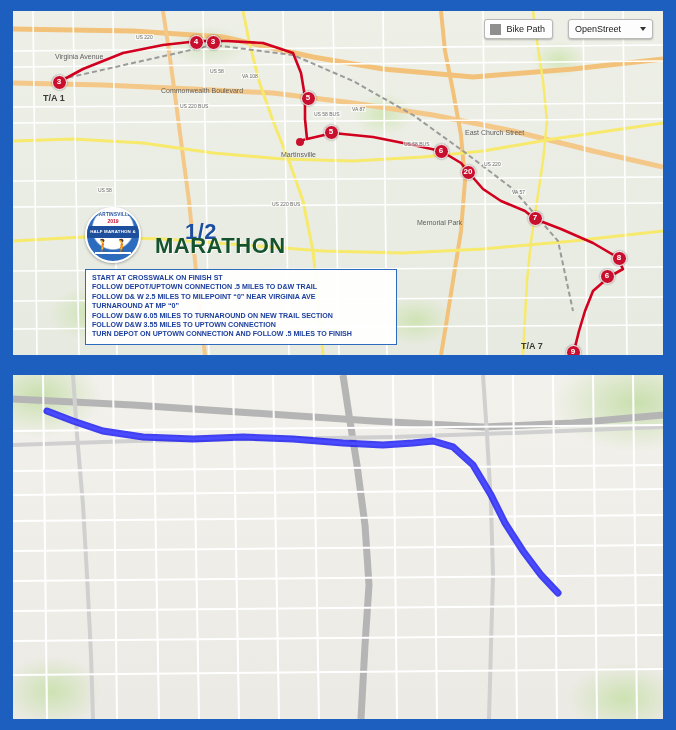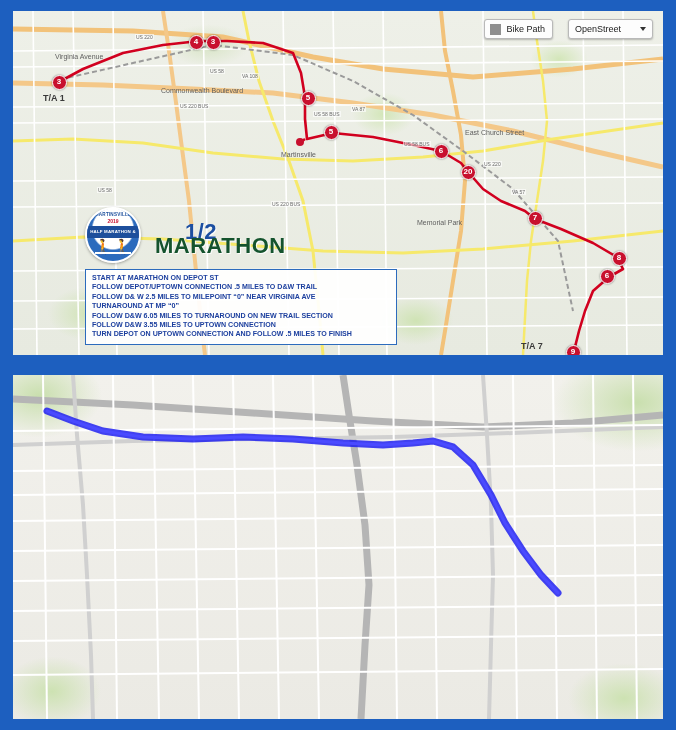--- a/index.html
+++ b/index.html
@@ -322,21 +322,21 @@
       <div class="band">HALF MARATHON &amp; 5K</div>
       <div class="runners">🚶🚶</div>
       <div class="base"></div>
     </div>
 
     <div class="race-title" id="title-half-1">1/2</div>
     <div class="race-title" id="title-half-2">MARATHON</div>
 
     <div class="dirbox" id="dirbox-half">
       <ul>
-        <li>START AT MARATHON ON DEPOT ST</li>
+        <li>START AT CROSSWALK ON FINISH ST</li>
         <li>FOLLOW DEPOT/UPTOWN CONNECTION .5 MILES TO D&amp;W TRAIL</li>
         <li>FOLLOW D&amp; W 2.5 MILES TO MILEPOINT “0” NEAR VIRGINIA AVE</li>
         <li>TURNAROUND AT MP “0”</li>
         <li>FOLLOW D&amp;W 6.05 MILES TO TURNAROUND ON NEW TRAIL SECTION</li>
         <li>FOLLOW D&amp;W 3.55 MILES TO UPTOWN CONNECTION</li>
         <li>TURN DEPOT ON UPTOWN CONNECTION AND FOLLOW .5 MILES TO FINISH</li>
       </ul>
     </div>
   </div>
 

